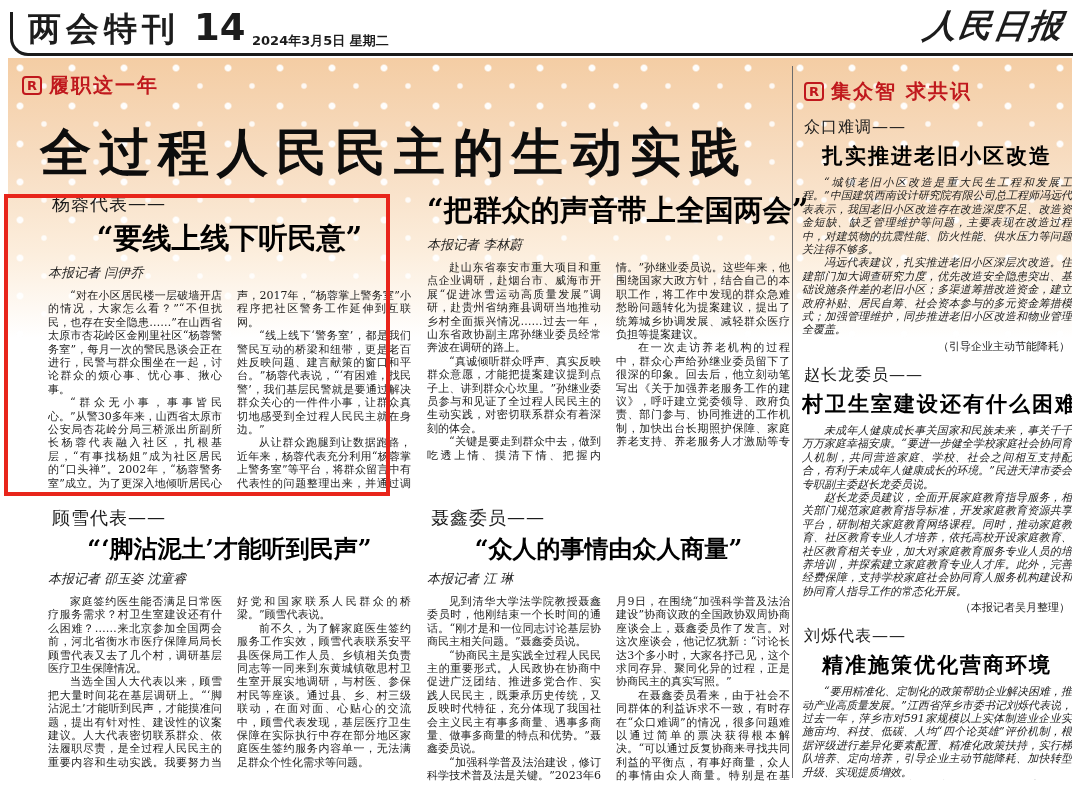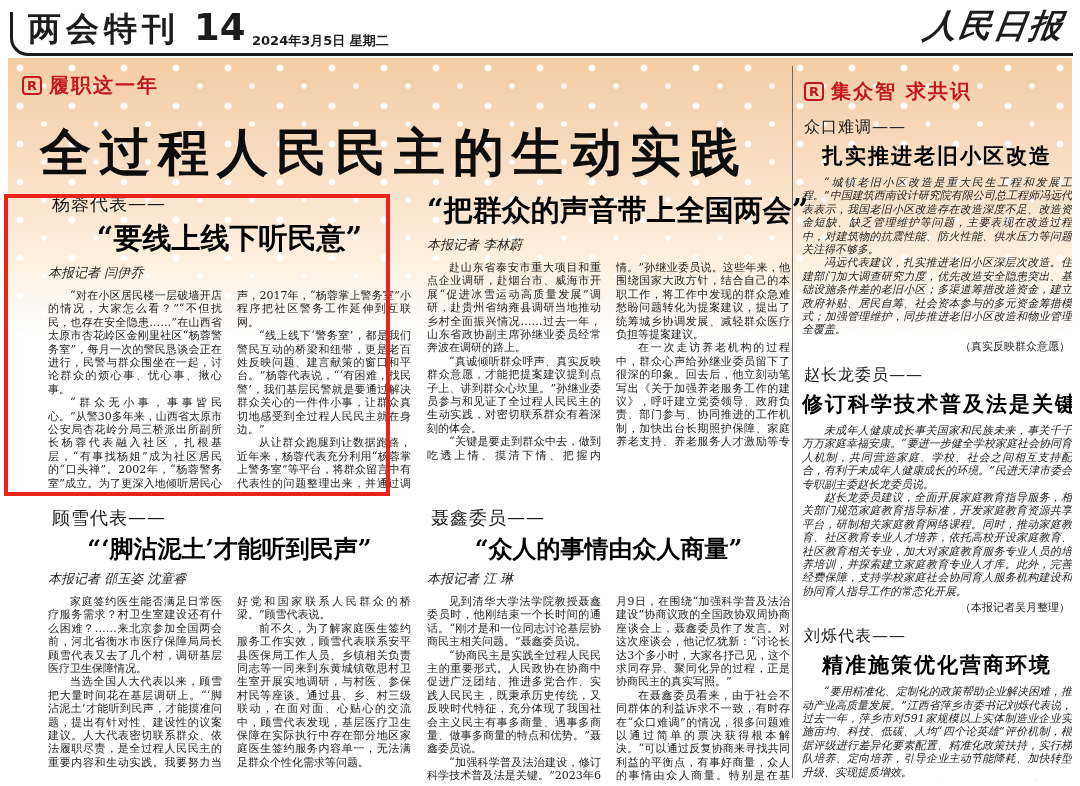--- a/index.html
+++ b/index.html
@@ -192,26 +192,26 @@
       <span class="kicker-text">集众智 求共识</span>
     </div>
 
     <div class="sb-article">
       <div class="sb-byline">众口难调——</div>
       <div class="sb-headline">扎实推进老旧小区改造</div>
       <div class="sb-body">
         <p>“城镇老旧小区改造是重大民生工程和发展工程。”中国建筑西南设计研究院有限公司总工程师冯远代表表示，我国老旧小区改造存在改造深度不足、改造资金短缺、缺乏管理维护等问题，主要表现在改造过程中，对建筑物的抗震性能、防火性能、供水压力等问题关注得不够多。</p>
         <p>冯远代表建议，扎实推进老旧小区深层次改造。住建部门加大调查研究力度，优先改造安全隐患突出、基础设施条件差的老旧小区；多渠道筹措改造资金，建立政府补贴、居民自筹、社会资本参与的多元资金筹措模式；加强管理维护，同步推进老旧小区改造和物业管理全覆盖。</p>
       </div>
-      <div class="sb-credit">（真实反映群众意愿）</div>
+      <div class="sb-credit">（引导企业主动节能降耗）</div>
     </div>
 
     <div class="sb-article">
       <div class="sb-byline">赵长龙委员——</div>
-      <div class="sb-headline">修订科学技术普及法是关键</div>
+      <div class="sb-headline">村卫生室建设还有什么困难</div>
       <div class="sb-body">
         <p>未成年人健康成长事关国家和民族未来，事关千千万万家庭幸福安康。“要进一步健全学校家庭社会协同育人机制，共同营造家庭、学校、社会之间相互支持配合，有利于未成年人健康成长的环境。”民进天津市委会专职副主委赵长龙委员说。</p>
         <p>赵长龙委员建议，全面开展家庭教育指导服务，相关部门规范家庭教育指导标准，开发家庭教育资源共享平台，研制相关家庭教育网络课程。同时，推动家庭教育、社区教育专业人才培养，依托高校开设家庭教育、社区教育相关专业，加大对家庭教育服务专业人员的培养培训，并探索建立家庭教育专业人才库。此外，完善经费保障，支持学校家庭社会协同育人服务机构建设和协同育人指导工作的常态化开展。</p>
       </div>
       <div class="sb-credit">（本报记者吴月整理）</div>
     </div>
 
     <div class="sb-article">
       <div class="sb-byline">刘烁代表——</div>
       <div class="sb-headline">精准施策优化营商环境</div>

